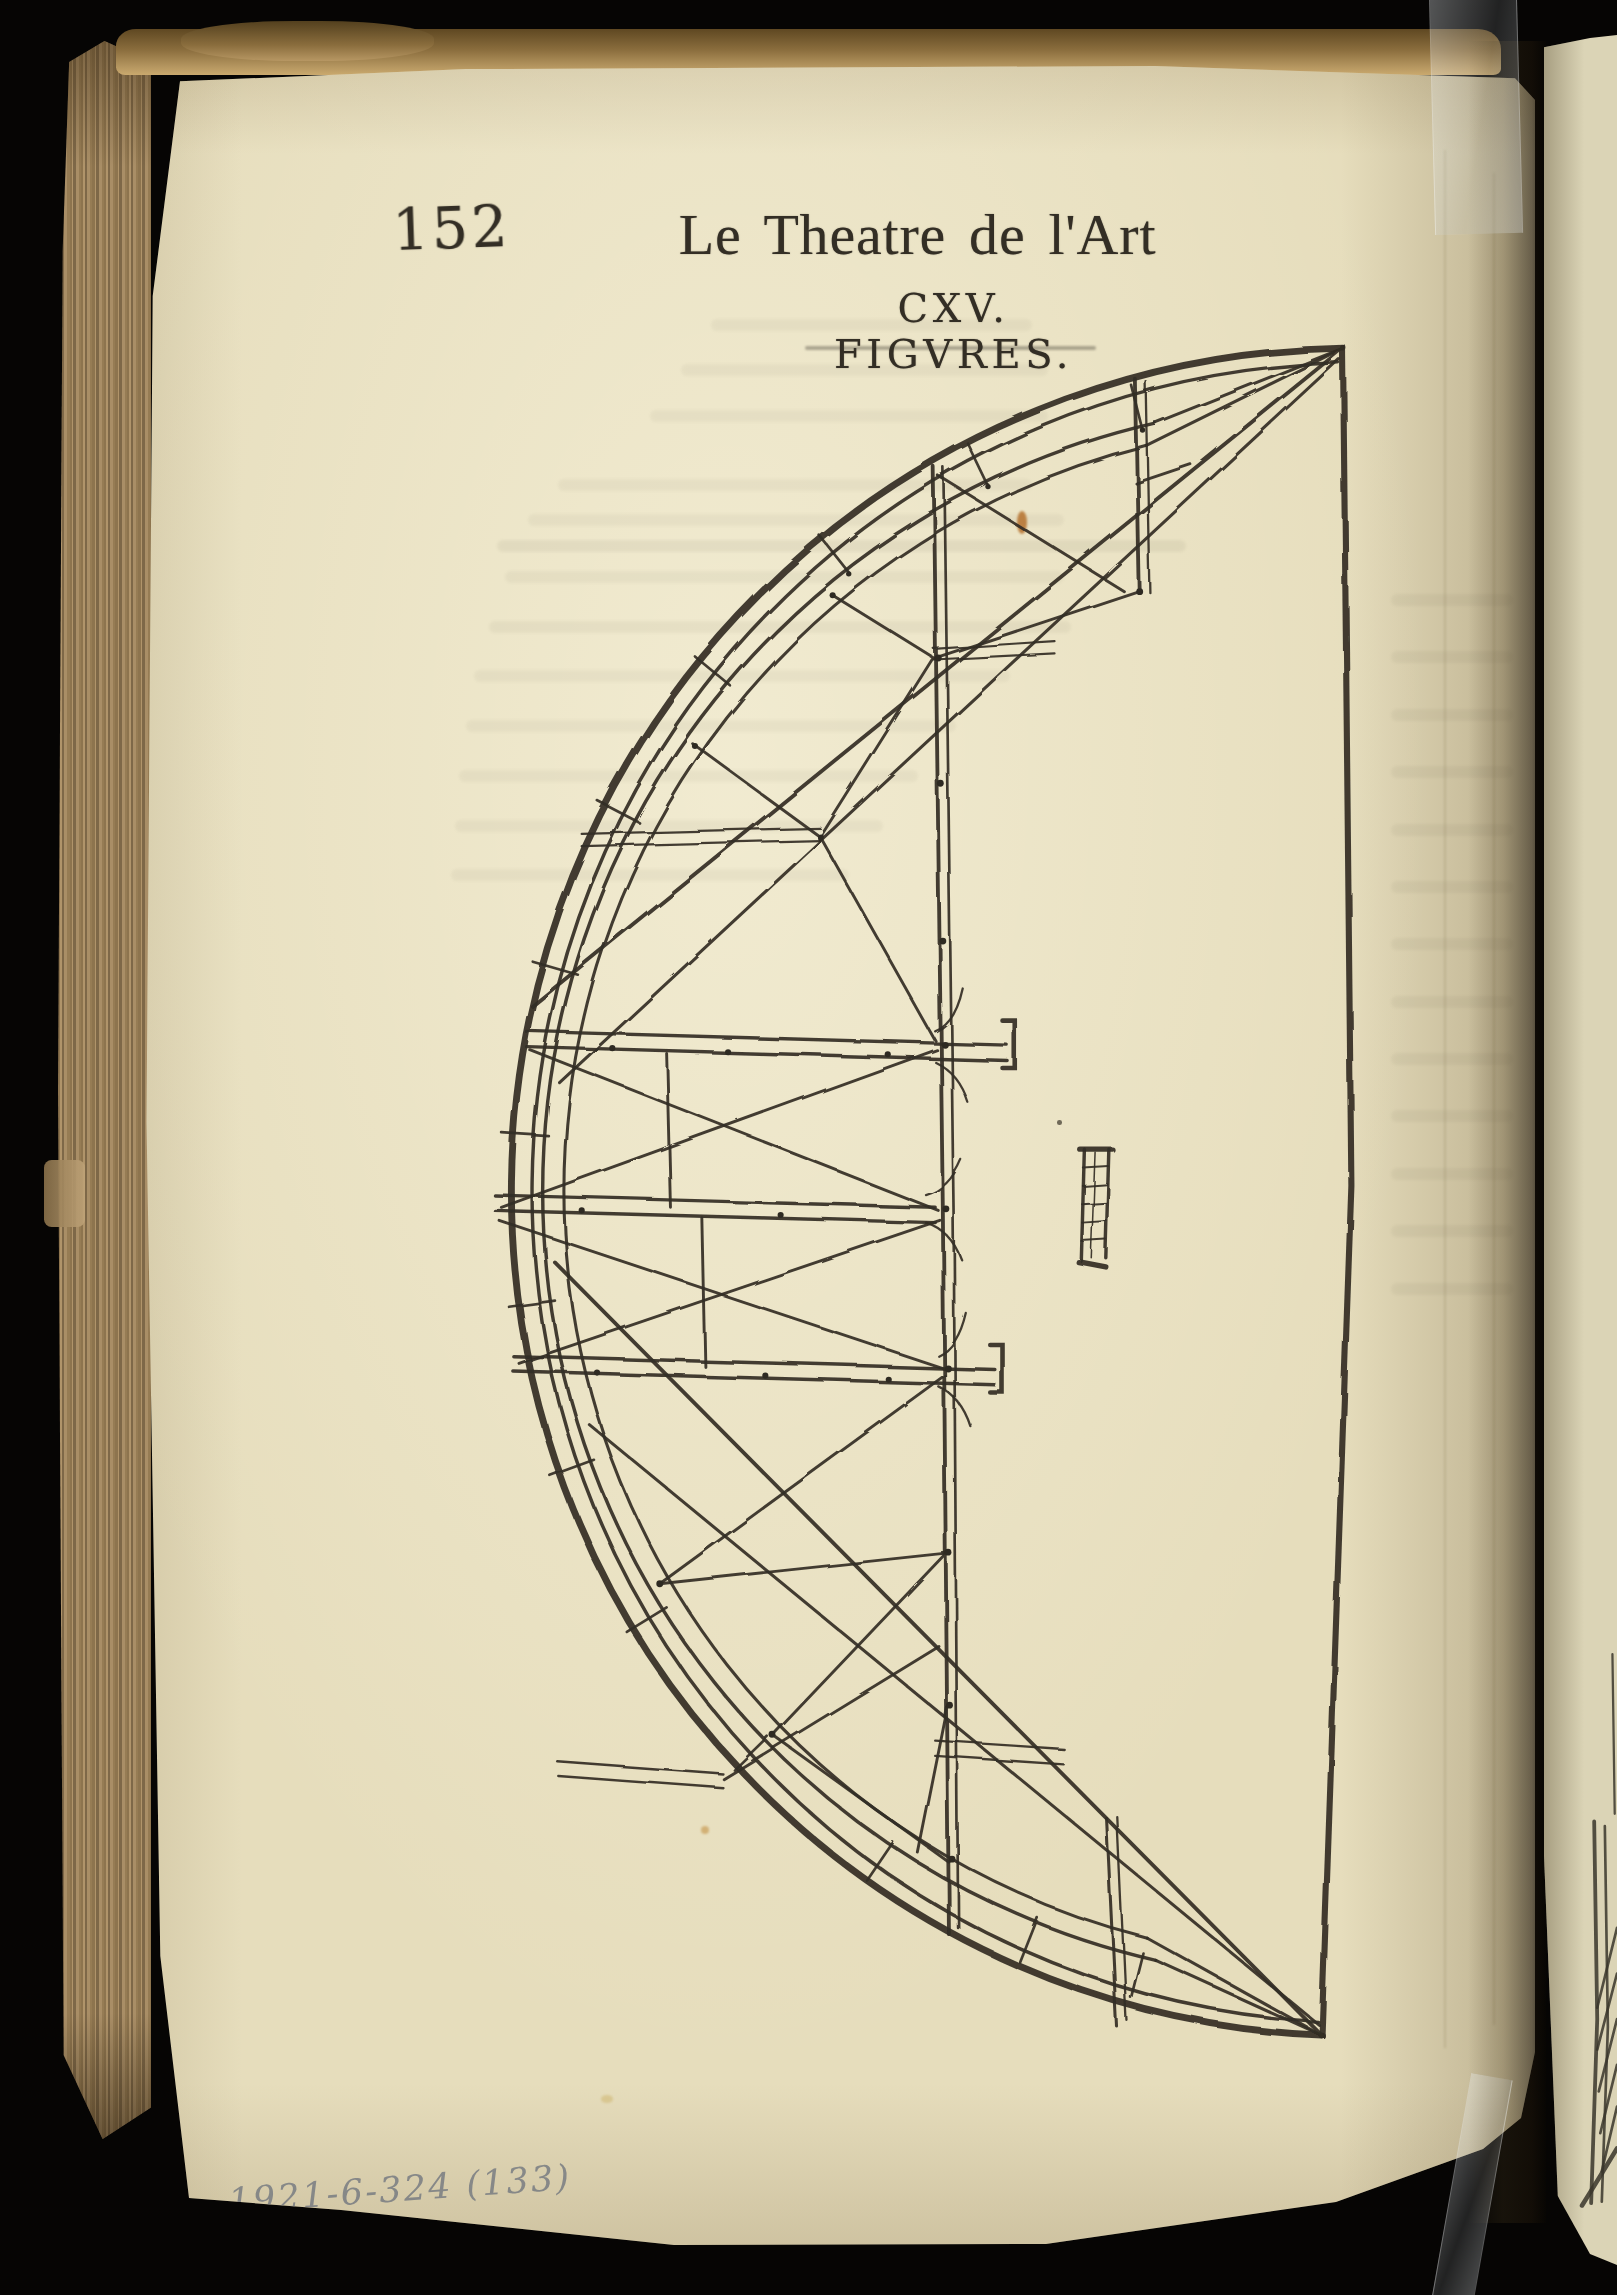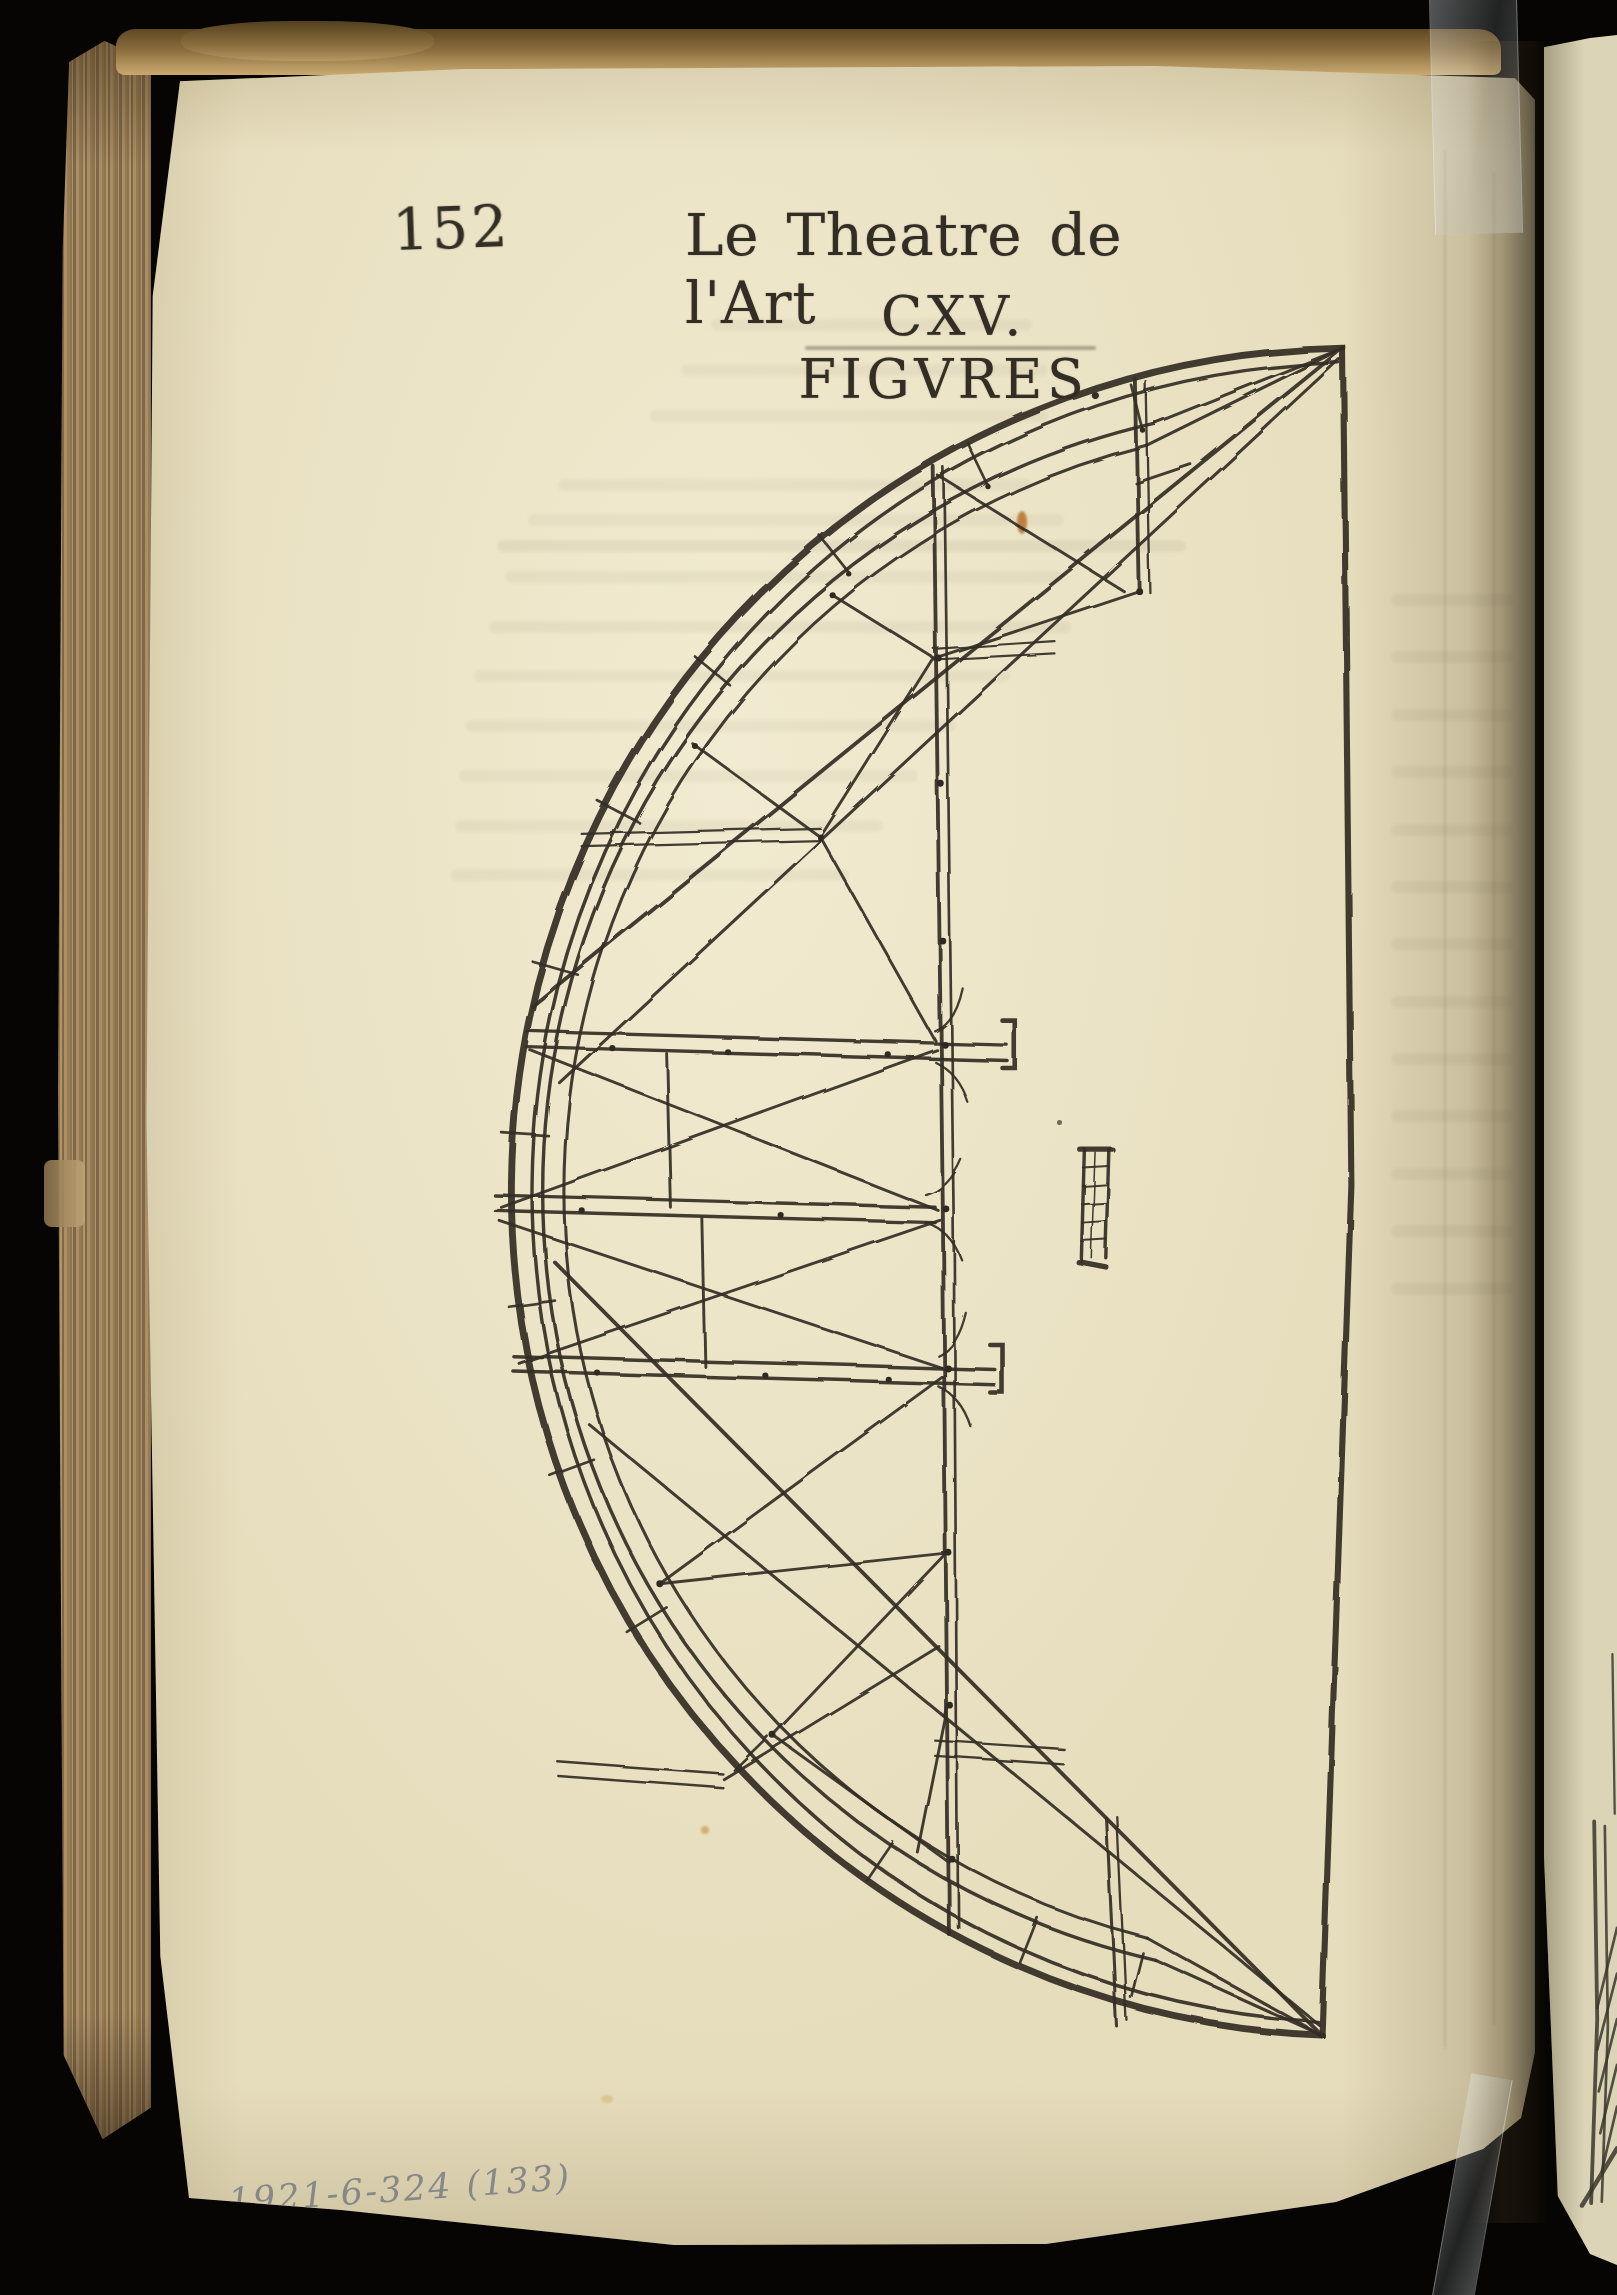--- a/index.html
+++ b/index.html
@@ -36,23 +36,23 @@
       #dbd4b6;
     clip-path:polygon(0 12.2px,46px 3.1px,73px 0,73px 2230px,46px 2219px,13.8px 2161px,0 1821px);}
   .film{position:absolute;background:linear-gradient(100deg, rgba(236,241,245,.34), rgba(178,186,193,.16) 55%, rgba(230,236,240,.30));
     border-left:0.8px solid rgba(255,255,255,.25);border-right:0.8px solid rgba(255,255,255,.18);z-index:40;}
   #film-top{left:1432px;top:-4.6px;width:86px;height:239px;transform:rotate(-1.5deg);}
   #film-bottom{left:1451px;top:2075px;width:40px;height:230px;transform:rotate(10deg);}
   
   .ink{color:#332e25;text-shadow:0 0 1.2px rgba(51,46,37,.55);}
   #folio{position:absolute;left:230px;top:129px;width:153px;font-size:57px;text-align:center;
     transform:rotate(-2deg);letter-spacing:3.1px;filter:blur(0.3px);}
-  #running-title{position:absolute;left:540px;top:135px;width:513px;font-size:58px;
-    letter-spacing:0.8px;word-spacing:7.7px;}
-  #figure-heading{position:absolute;left:640px;top:219px;width:337px;font-size:54px;text-align:center;
+  #running-title{position:absolute;left:516px;top:135px;width:513px;font-size:58px;text-align:center;
+    letter-spacing:0.8px;word-spacing:7.7px;font-family:Liberation Serif, serif;}
+  #figure-heading{position:absolute;left:640px;top:219px;width:337px;font-size:40px;text-align:center;
     letter-spacing:4.6px;}
   #heading-smudge{position:absolute;left:660px;top:280px;width:291px;height:3.8px;
     background:rgba(51,46,37,.35);filter:blur(1.2px);border-radius:2.3px;}
   #inscription{position:absolute;left:83px;top:2103px;font-size:35px;font-style:italic;
     color:rgba(112,116,126,.78);transform:rotate(-4deg);letter-spacing:2.3px;white-space:nowrap;}
   
   .ghost{position:absolute;height:12.2px;border-radius:6.1px;background:#55503c;opacity:.055;filter:blur(1.5px);}
   .speck{position:absolute;border-radius:50%;}
 </style>
 </head>

